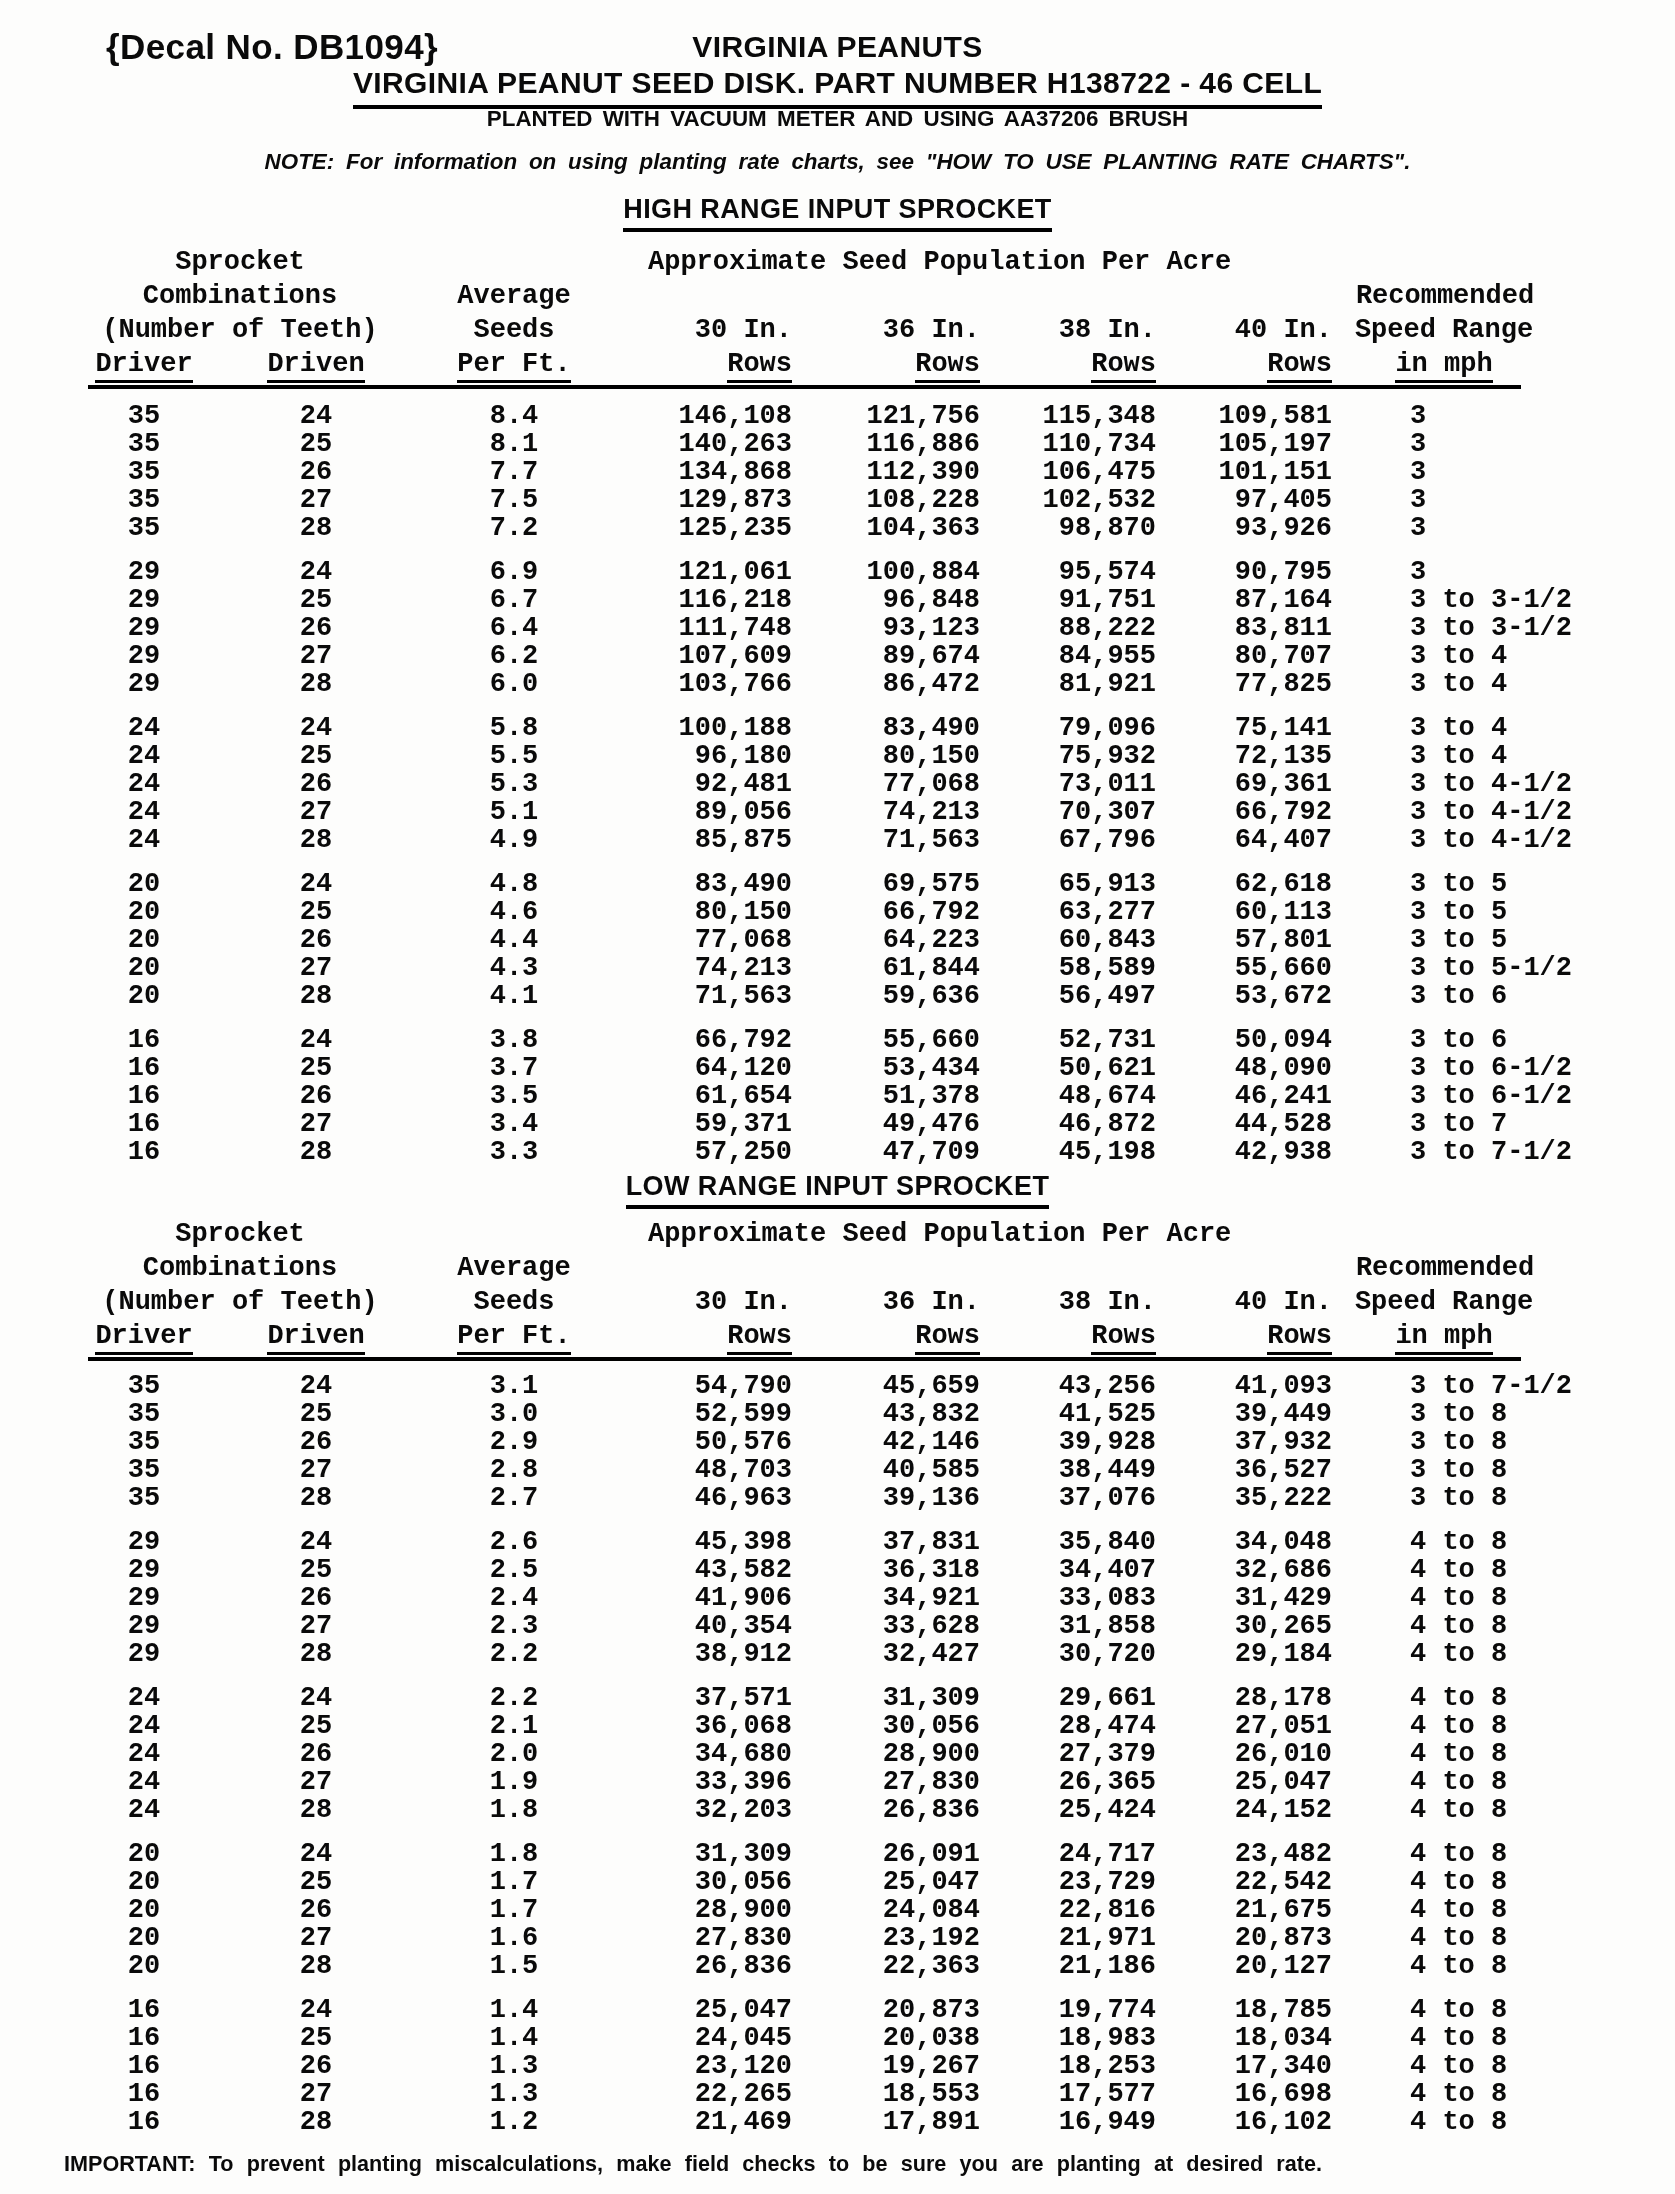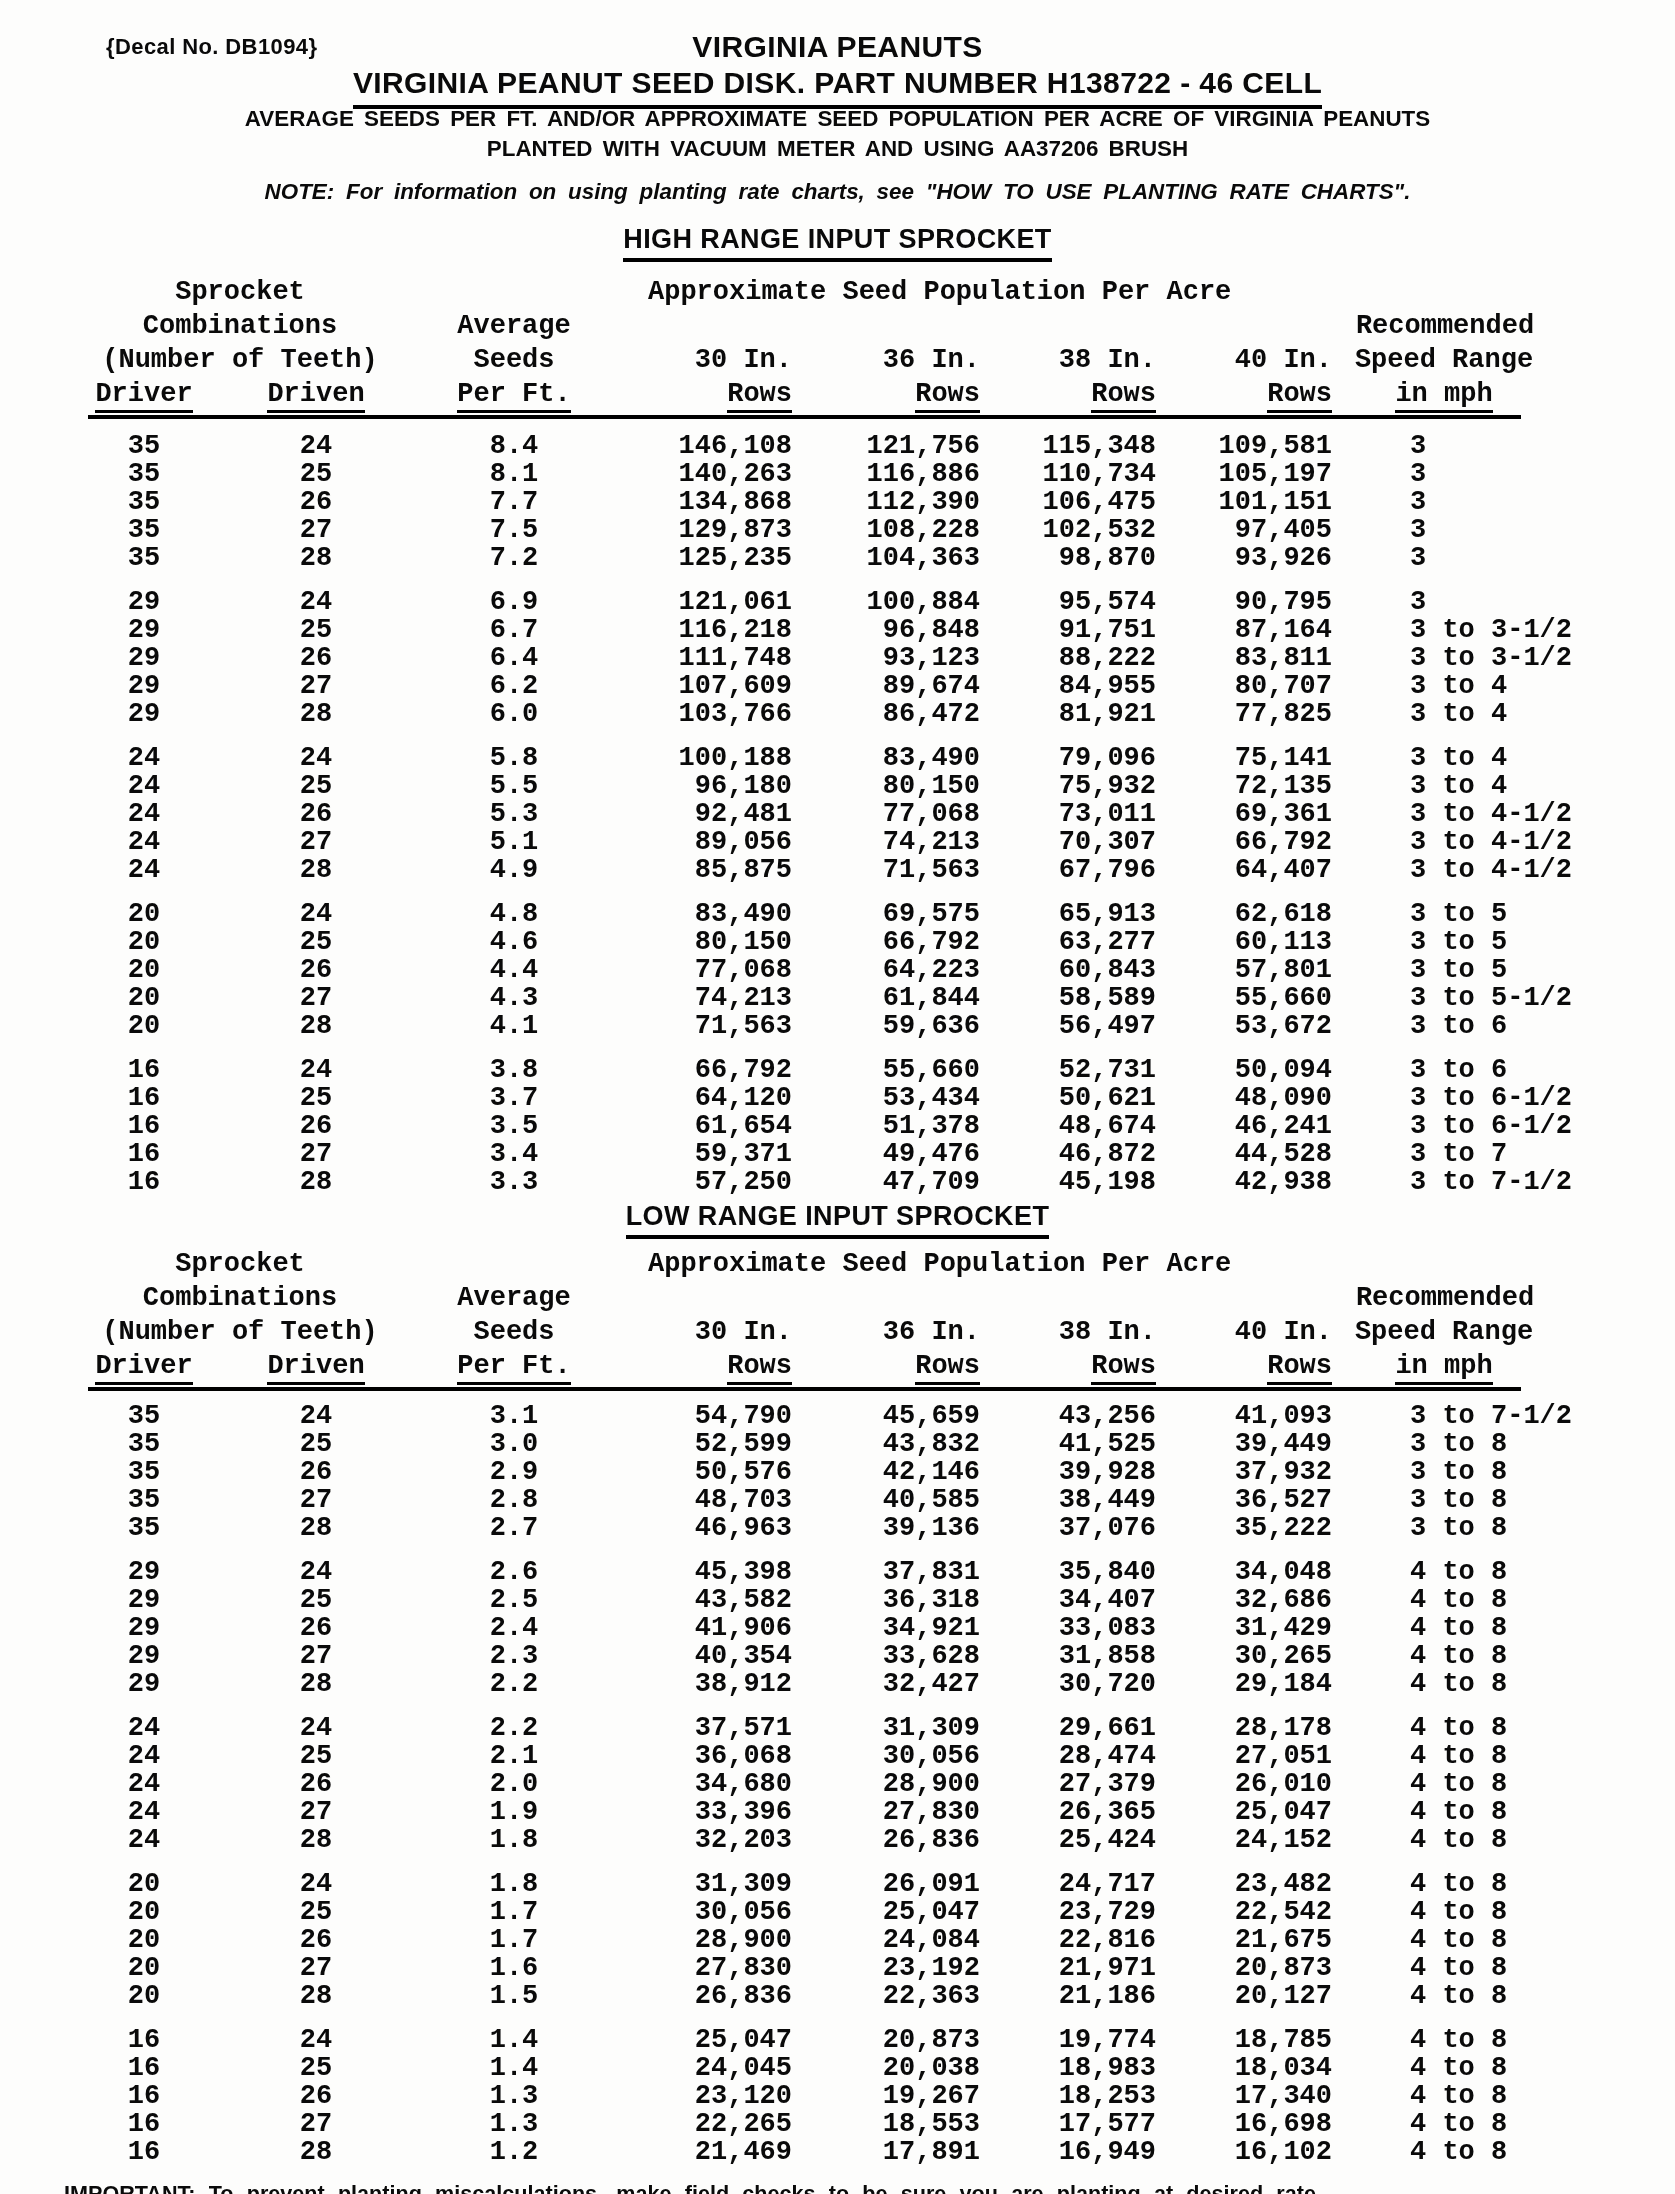--- a/index.html
+++ b/index.html
@@ -8,21 +8,21 @@
     width:1675px;height:2194px;
     background:#fdfdfc;
     color:#0a0a0a;
     font-family:"Liberation Sans", sans-serif;
     overflow:hidden;
     box-sizing:border-box;
     padding-top:29px;
   }
   
   .hdr-row1{position:relative;height:35px;line-height:35px;}
-  .decal{position:absolute;left:106px;top:0;font-size:22px;font-weight:700;letter-spacing:0.4px;}
+  .decal{position:absolute;left:106px;top:0;font-size:35px;font-weight:700;letter-spacing:0.4px;}
   .title1{display:block;text-align:center;font-size:30px;font-weight:700;letter-spacing:0.4px;}
   .title2-wrap{text-align:center;height:40px;line-height:37px;}
   .title2{
     display:inline-block;font-size:30px;font-weight:700;letter-spacing:0.4px;
     border-bottom:4.8px solid #000;padding-bottom:4px;
   }
   .subline{text-align:center;font-size:22.4px;font-weight:700;height:30px;line-height:30px;word-spacing:4px;}
   .note{
     margin-top:13px;text-align:center;font-size:22.4px;font-weight:700;font-style:italic;
     height:29px;line-height:29px;word-spacing:5.6px;
@@ -74,21 +74,20 @@
 
 <div class="page">
 
   <div class="hdr-row1">
     <span class="decal">{Decal No. DB1094}</span>
     <span class="title1">VIRGINIA PEANUTS</span>
   </div>
   <div class="title2-wrap">
     <span class="title2">VIRGINIA PEANUT SEED DISK. PART NUMBER H138722 - 46 CELL</span>
   </div>
-  <div class="subline">AVERAGE SEEDS PER FT. AND/OR APPROXIMATE SEED POPULATION PER ACRE OF VIRGINIA PEANUTS</div>
   <div class="subline">PLANTED WITH VACUUM METER AND USING AA37206 BRUSH</div>
   <div class="note">NOTE: For information on using planting rate charts, see "HOW TO USE PLANTING RATE CHARTS".</div>
 
   <div class="sec-high">
     <div class="sec-head-wrap">
       <span class="sec-head">HIGH RANGE INPUT SPROCKET</span>
     </div>
     <div class="rate-table">
       <div class="thead">
         <div class="hline">

